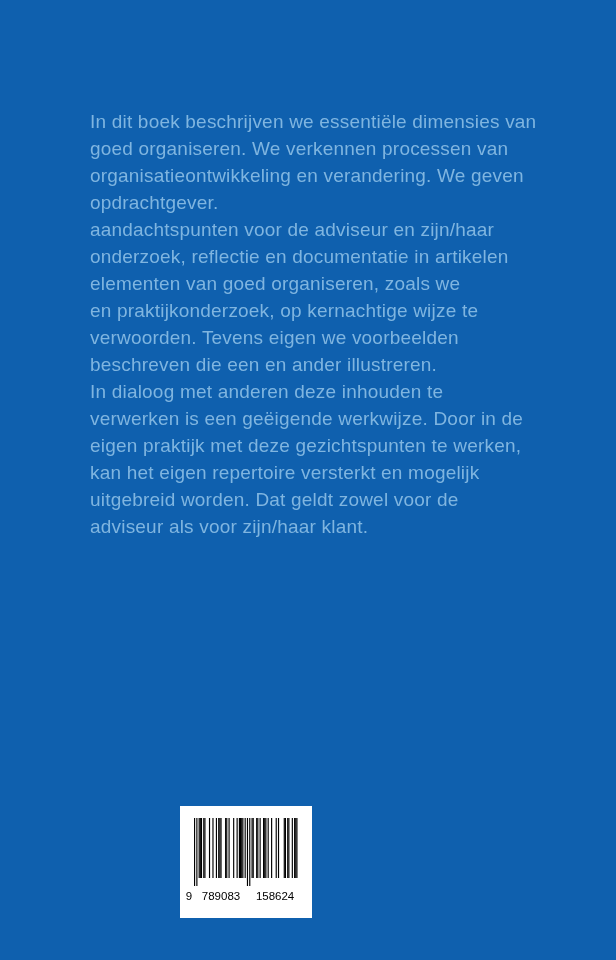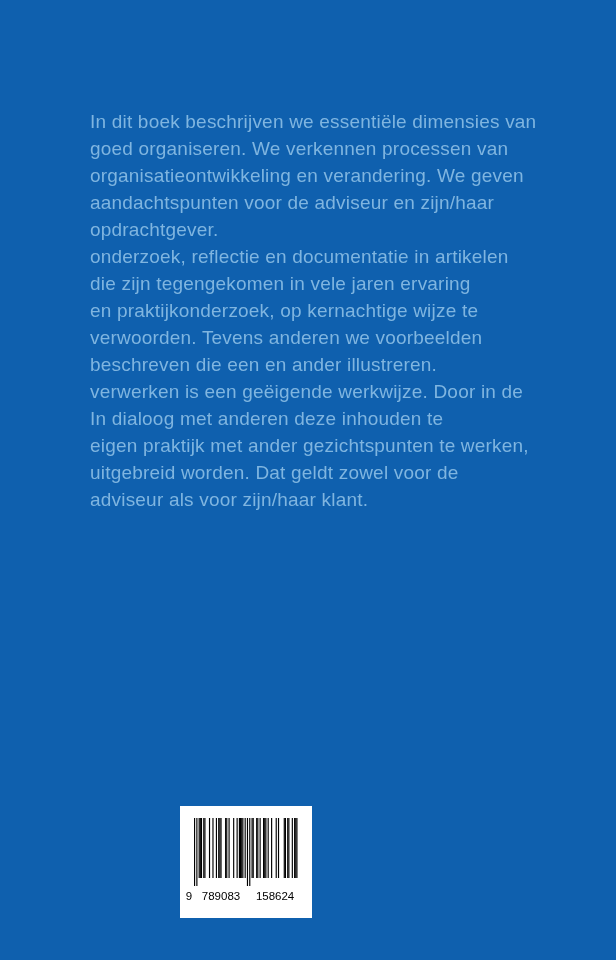--- a/index.html
+++ b/index.html
@@ -48,30 +48,31 @@
   }
 </style>
 </head>
 <body style="background: rgb(15, 96, 174);">
 
 <div class="cover">
   <div class="text-block" id="text-block" style="color: rgb(127, 181, 224);">
       <div class="text-line">In dit boek beschrijven we essentiële dimensies van</div>
       <div class="text-line">goed organiseren. We verkennen processen van</div>
       <div class="text-line">organisatieontwikkeling en verandering. We geven</div>
+      <div class="text-line">opdrachtgever.</div>
       <div class="text-line">aandachtspunten voor de adviseur en zijn/haar</div>
-      <div class="text-line">opdrachtgever.</div>
       <div class="text-line">onderzoek, reflectie en documentatie in artikelen</div>
-      <div class="text-line">die zijn tegengekomen in vele jaren ervaring</div>
+      <div class="text-line">elementen van goed organiseren, zoals we</div>
       <div class="text-line">en praktijkonderzoek, op kernachtige wijze te</div>
-      <div class="text-line">verwoorden. Tevens anderen we voorbeelden</div>
+      <div class="text-line">verwoorden. Tevens eigen we voorbeelden</div>
       <div class="text-line">beschreven die een en ander illustreren.</div>
+      <div class="text-line">In dialoog met anderen deze inhouden te</div>
       <div class="text-line">verwerken is een geëigende werkwijze. Door in de</div>
-      <div class="text-line">In dialoog met anderen deze inhouden te</div>
-      <div class="text-line">eigen praktijk met ander gezichtspunten te werken,</div>
+      <div class="text-line">eigen praktijk met deze gezichtspunten te werken,</div>
+      <div class="text-line">kan het eigen repertoire versterkt en mogelijk</div>
       <div class="text-line">uitgebreid worden. Dat geldt zowel voor de</div>
       <div class="text-line">adviseur als voor zijn/haar klant.</div>
     </div>
   <div class="barcode-box" id="barcode-box" style="background: rgb(255, 255, 255);">
       <svg width="120" height="92" viewBox="0 0 120 92">
         <rect x="8.00" y="2" width="1.15" height="68" fill="#000000"></rect>
         <rect x="10.30" y="2" width="1.15" height="68" fill="#000000"></rect>
         <rect x="12.60" y="2" width="1.15" height="60" fill="#000000"></rect>
         <rect x="13.75" y="2" width="1.15" height="60" fill="#000000"></rect>
         <rect x="14.90" y="2" width="1.15" height="60" fill="#000000"></rect>

